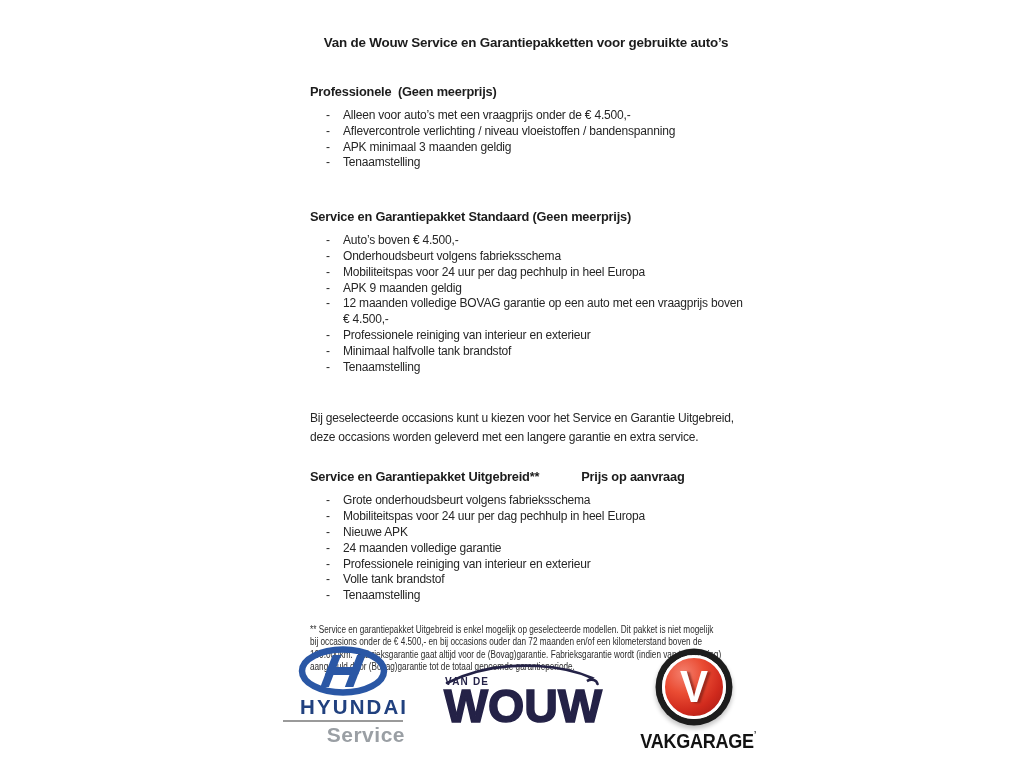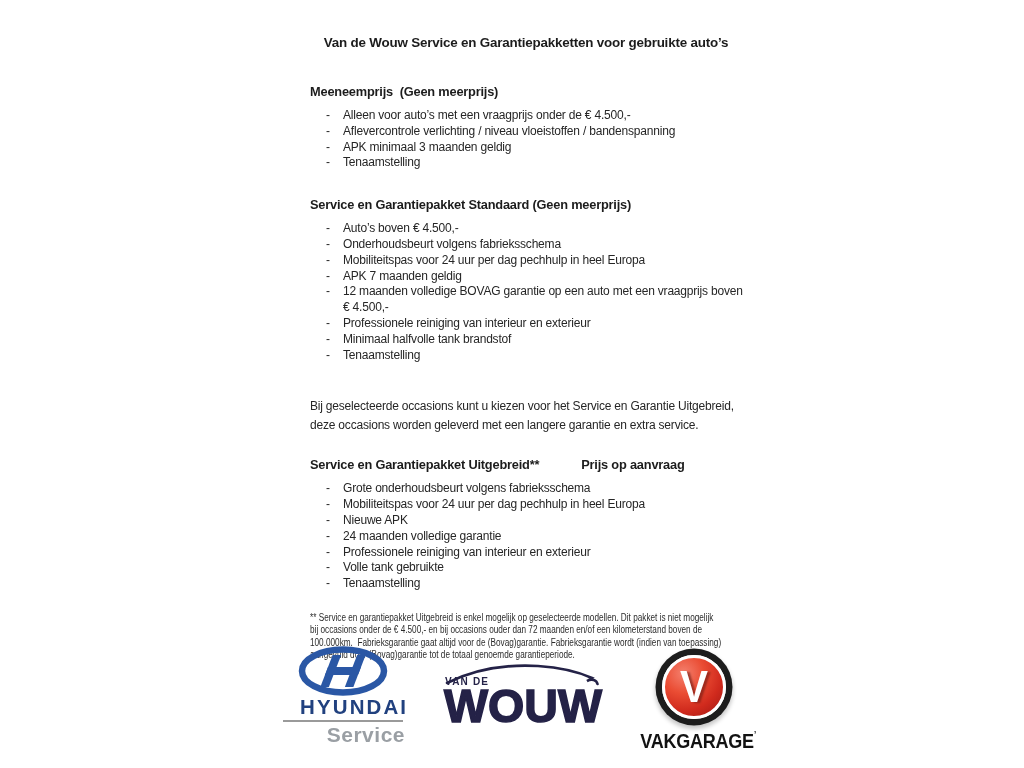--- a/index.html
+++ b/index.html
@@ -15,21 +15,21 @@
     margin:31px 0 0; font-size:13.4px; line-height:15px; font-weight:bold;
     text-align:center; letter-spacing:-0.2px; white-space:pre; color:#1c1c1c;
   }
 
   section { display:block; }
   .sec-heading {
     margin:0; font-size:12.8px; line-height:15px; font-weight:bold;
     letter-spacing:-0.2px; white-space:pre; color:#1c1c1c; display:flex;
   }
   .sec1 .sec-heading { margin-top:34px; }
-  .sec2 .sec-heading { margin-top:26px; }
+  .sec2 .sec-heading { margin-top:38px; }
   .sec3 .sec-heading { margin-top:22px; }
   .price-note { margin-left:42px; }
 
   ul.bullets {
     list-style:none; margin:9px 0 0; padding:0;
     font-size:12px; line-height:15.8px; letter-spacing:-0.2px; color:#262626;
   }
   ul.bullets li { display:flex; }
   .bullet-dash { flex:0 0 33px; box-sizing:border-box; padding-left:16px; }
   .bullet-text { white-space:pre; }
@@ -88,21 +88,21 @@
   .vg-tm { font-size:9px; vertical-align:top; line-height:1; }
 </style>
 </head>
 <body>
 
 <div class="content">
 
   <h1 class="doc-title">Van de Wouw Service en Garantiepakketten voor gebruikte auto’s</h1>
 
   <section class="sec1">
-    <h2 class="sec-heading"><span>Meeneemprijs  (Geen meerprijs)</span></h2>
+    <h2 class="sec-heading"><span>Professionele  (Geen meerprijs)</span></h2>
     <ul class="bullets">
         <li>
           <span class="bullet-dash">-</span>
           <span class="bullet-text">Alleen voor auto’s met een vraagprijs onder de € 4.500,-</span>
         </li>
         <li>
           <span class="bullet-dash">-</span>
           <span class="bullet-text">Aflevercontrole verlichting / niveau vloeistoffen / bandenspanning</span>
         </li>
         <li>
@@ -126,21 +126,21 @@
         <li>
           <span class="bullet-dash">-</span>
           <span class="bullet-text">Onderhoudsbeurt volgens fabrieksschema</span>
         </li>
         <li>
           <span class="bullet-dash">-</span>
           <span class="bullet-text">Mobiliteitspas voor 24 uur per dag pechhulp in heel Europa</span>
         </li>
         <li>
           <span class="bullet-dash">-</span>
-          <span class="bullet-text">APK 7 maanden geldig</span>
+          <span class="bullet-text">APK 9 maanden geldig</span>
         </li>
         <li>
           <span class="bullet-dash">-</span>
           <span class="bullet-text">12 maanden volledige BOVAG garantie op een auto met een vraagprijs boven
 € 4.500,-</span>
         </li>
         <li>
           <span class="bullet-dash">-</span>
           <span class="bullet-text">Professionele reiniging van interieur en exterieur</span>
         </li>
@@ -176,21 +176,21 @@
         <li>
           <span class="bullet-dash">-</span>
           <span class="bullet-text">24 maanden volledige garantie</span>
         </li>
         <li>
           <span class="bullet-dash">-</span>
           <span class="bullet-text">Professionele reiniging van interieur en exterieur</span>
         </li>
         <li>
           <span class="bullet-dash">-</span>
-          <span class="bullet-text">Volle tank gebruikte</span>
+          <span class="bullet-text">Volle tank brandstof</span>
         </li>
         <li>
           <span class="bullet-dash">-</span>
           <span class="bullet-text">Tenaamstelling</span>
         </li>
       </ul>
   </section>
 
   <p class="footnote">** Service en garantiepakket Uitgebreid is enkel mogelijk op geselecteerde modellen. Dit pakket is niet mogelijk
 bij occasions onder de € 4.500,- en bij occasions ouder dan 72 maanden en/of een kilometerstand boven de

